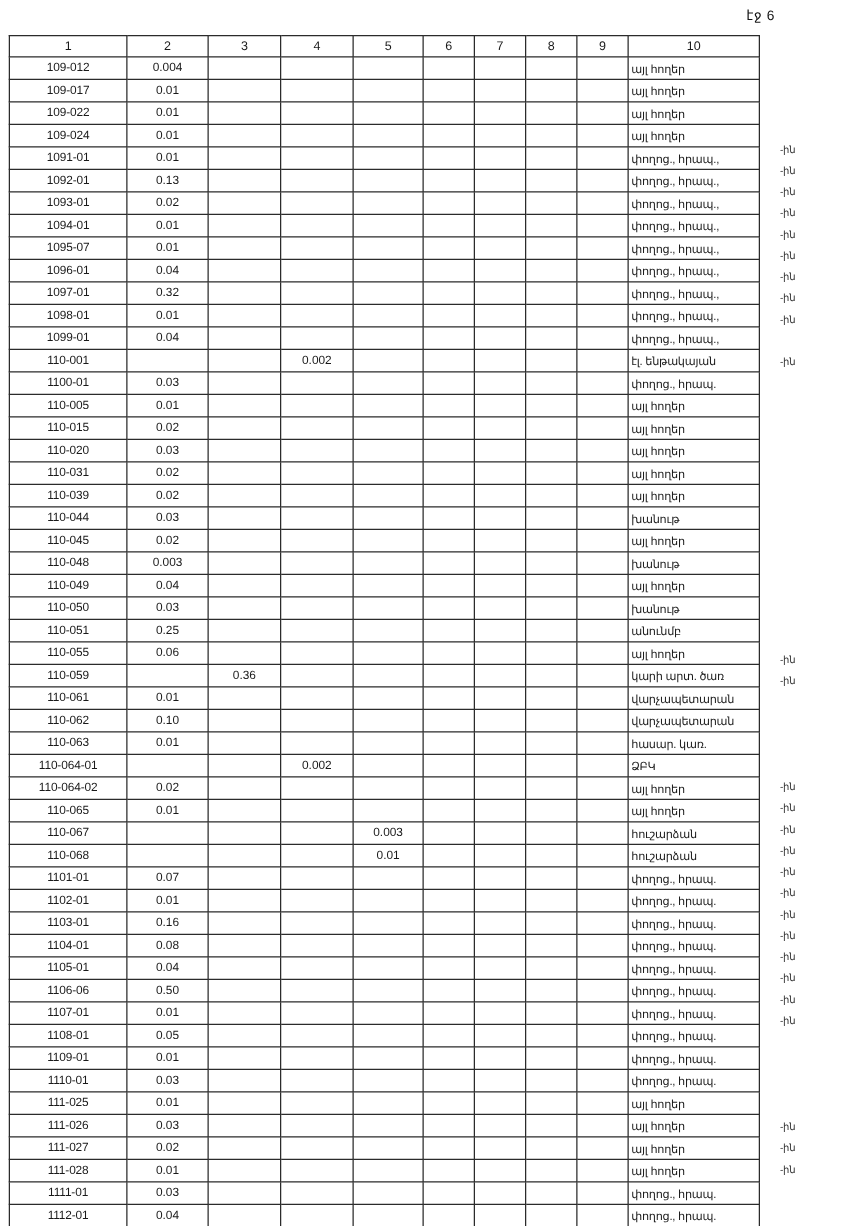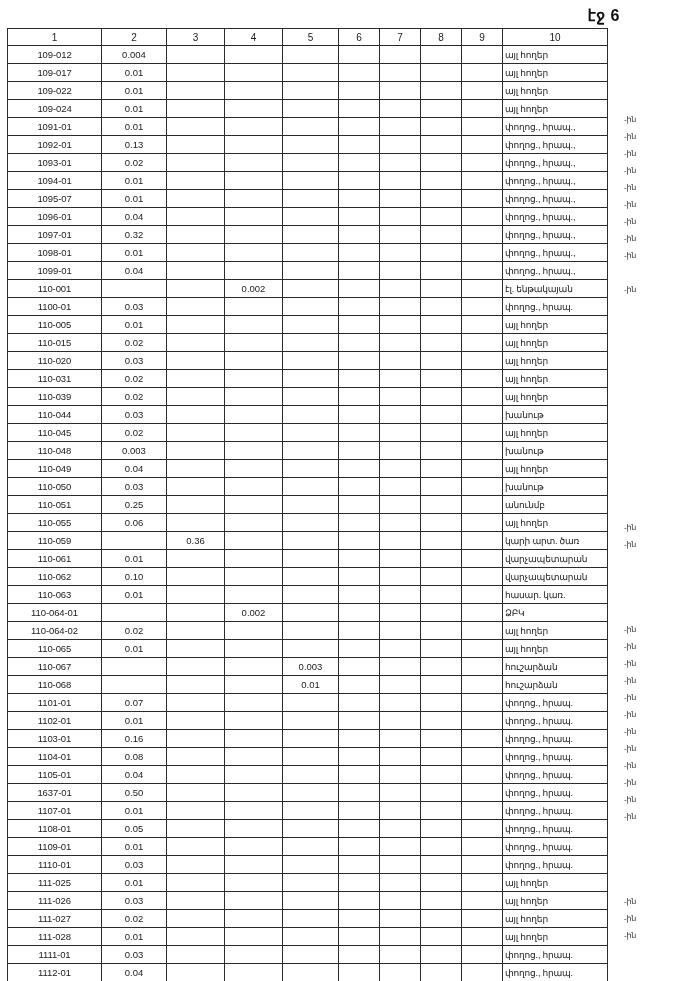--- a/index.html
+++ b/index.html
@@ -19,22 +19,22 @@
     position: relative;
     width: 678px;
     height: 981px;
     box-sizing: border-box;
     padding: 0;
   }
   .page-header {
     position: absolute;
     top: 6px;
     right: 58px;
-    font-size: 16px;
-    font-weight: bold;
+    font-size: 11px;
+    font-weight: normal;
     letter-spacing: 0.5px;
     color: #111;
   }
   .table-wrap {
     position: absolute;
     top: 28px;
     left: 7px;
     width: 600px;
   }
   table.doc {
@@ -627,21 +627,21 @@
             <td class="num"></td>
             <td class="num"></td>
             <td class="num"></td>
             <td class="num"></td>
             <td class="num"></td>
             <td class="num"></td>
             <td class="num"></td>
             <td class="desc">փողոց., հրապ.</td>
           </tr>
           <tr>
-            <td class="code">1637-01</td>
+            <td class="code">1106-06</td>
             <td class="num">0.50</td>
             <td class="num"></td>
             <td class="num"></td>
             <td class="num"></td>
             <td class="num"></td>
             <td class="num"></td>
             <td class="num"></td>
             <td class="num"></td>
             <td class="desc">փողոց., հրապ.</td>
           </tr>

